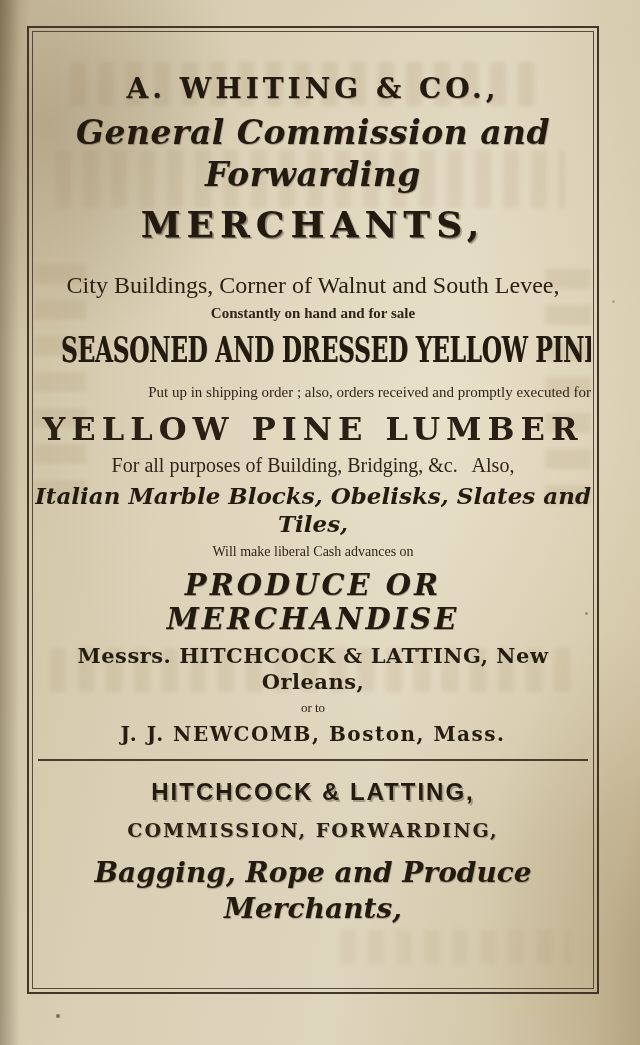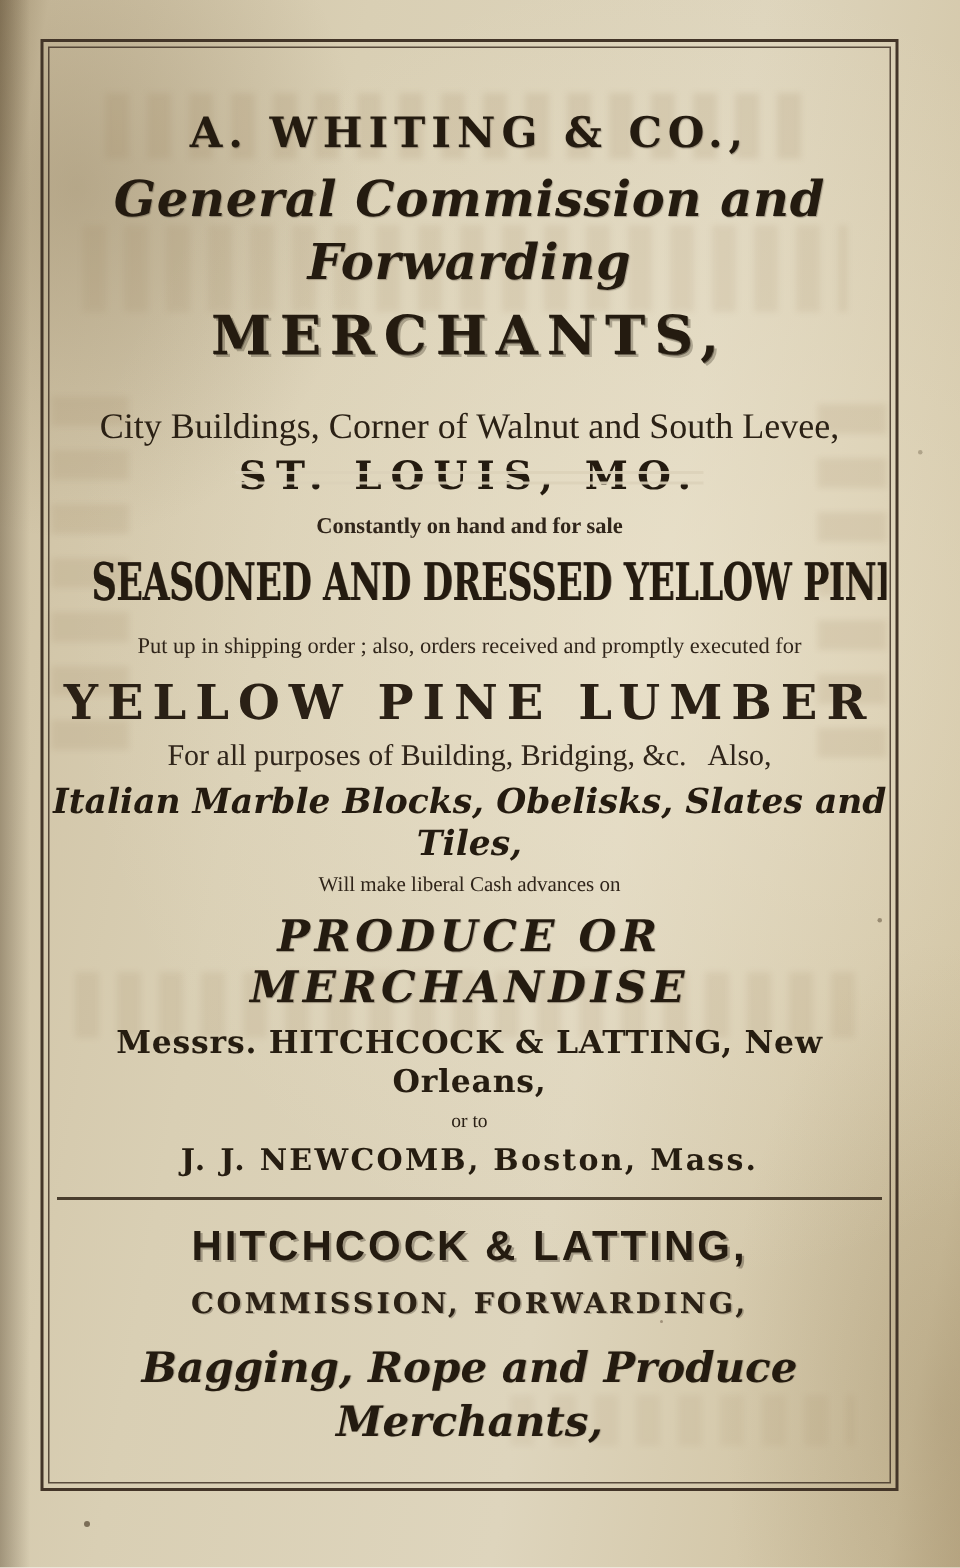--- a/index.html
+++ b/index.html
@@ -61,21 +61,21 @@
   .produce{margin-top:7px;font-family:"DejaVu Serif",serif;font-weight:bold;font-style:italic;
     font-size:29px;line-height:34px;letter-spacing:3px;color:#241b10;
     text-shadow:.5px .5px .6px rgba(36,27,16,.35);}
   .agents{margin-top:7px;font-family:"DejaVu Serif",serif;font-weight:bold;
     font-size:21px;line-height:26px;letter-spacing:.5px;color:#261d11;}
   .orto{margin-top:5px;font-size:13px;line-height:15px;}
   .newcomb{margin-top:7px;font-family:"DejaVu Serif",serif;font-weight:bold;
     font-size:20px;line-height:24px;letter-spacing:1.5px;color:#261d11;}
   .rule{margin:13px auto 0;width:99%;height:2px;background:rgba(58,45,31,.9);}
   .hl-company{margin-top:14px;font-family:"Liberation Sans",sans-serif;font-weight:bold;
-    font-size:28px;line-height:33px;letter-spacing:2px;color:#241b10;
+    font-size:24px;line-height:33px;letter-spacing:2px;color:#241b10;
     text-shadow:1.6px 1.6px 0 rgba(36,27,16,.3);}
   .commission{margin-top:11px;font-family:"DejaVu Serif",serif;font-weight:bold;
     font-size:19px;line-height:23px;letter-spacing:2px;color:#2c2216;
     text-shadow:1px 1px 0 rgba(44,34,22,.28);}
   .bagging{margin-top:13px;font-size:28px;line-height:36px;
     text-shadow:.6px .6px .7px rgba(36,27,16,.3);}
 </style>
 </head>
 <body>
 
@@ -99,28 +99,25 @@
   <div class="inner"></div>
 
 
   <div class="content">
 
     <div>
       <div class="company">A. WHITING &amp; CO.,</div>
       <div class="blackletter general">General Commission and Forwarding</div>
       <div class="merchants">MERCHANTS,</div>
       <div class="cityline">City Buildings, Corner of Walnut and South Levee,</div>
-      <div class="stlouis-wrap">
-        <span class="stlouis"><span>ST. LOUIS, MO.</span><i class="cut" style="top:38%;"></i><i class="cut" style="top:58%;"></i></span>
-      </div>
       <div class="small-center" style="margin-top:4px;font-weight:bold;">Constantly on hand and for sale</div>
       <div class="tallwrap">
         <span class="tall">SEASONED AND DRESSED YELLOW PINE FLOORING</span>
       </div>
-      <div class="small-center" style="margin-top:9px;">Put up in shipping order ; also, orders received and promptly executed for</div>
+      <div class="small-center" style="margin-top:9px;text-align:right;">Put up in shipping order ; also, orders received and promptly executed for</div>
       <div class="lumber">YELLOW PINE LUMBER</div>
       <div class="small-center" style="margin-top:7px;font-size:20px;line-height:20px;">For all purposes of Building, Bridging, &amp;c.&nbsp;&nbsp; Also,</div>
       <div class="blackletter marble">Italian Marble Blocks, Obelisks, Slates and Tiles,</div>
       <div class="small-center" style="margin-top:5px;font-size:14px;">Will make liberal Cash advances on</div>
       <div class="produce">PRODUCE OR MERCHANDISE</div>
       <div class="agents">Messrs. HITCHCOCK &amp; LATTING, New Orleans,</div>
       <div class="orto">or to</div>
       <div class="newcomb">J. J. NEWCOMB, Boston, Mass.</div>
     </div>
 

